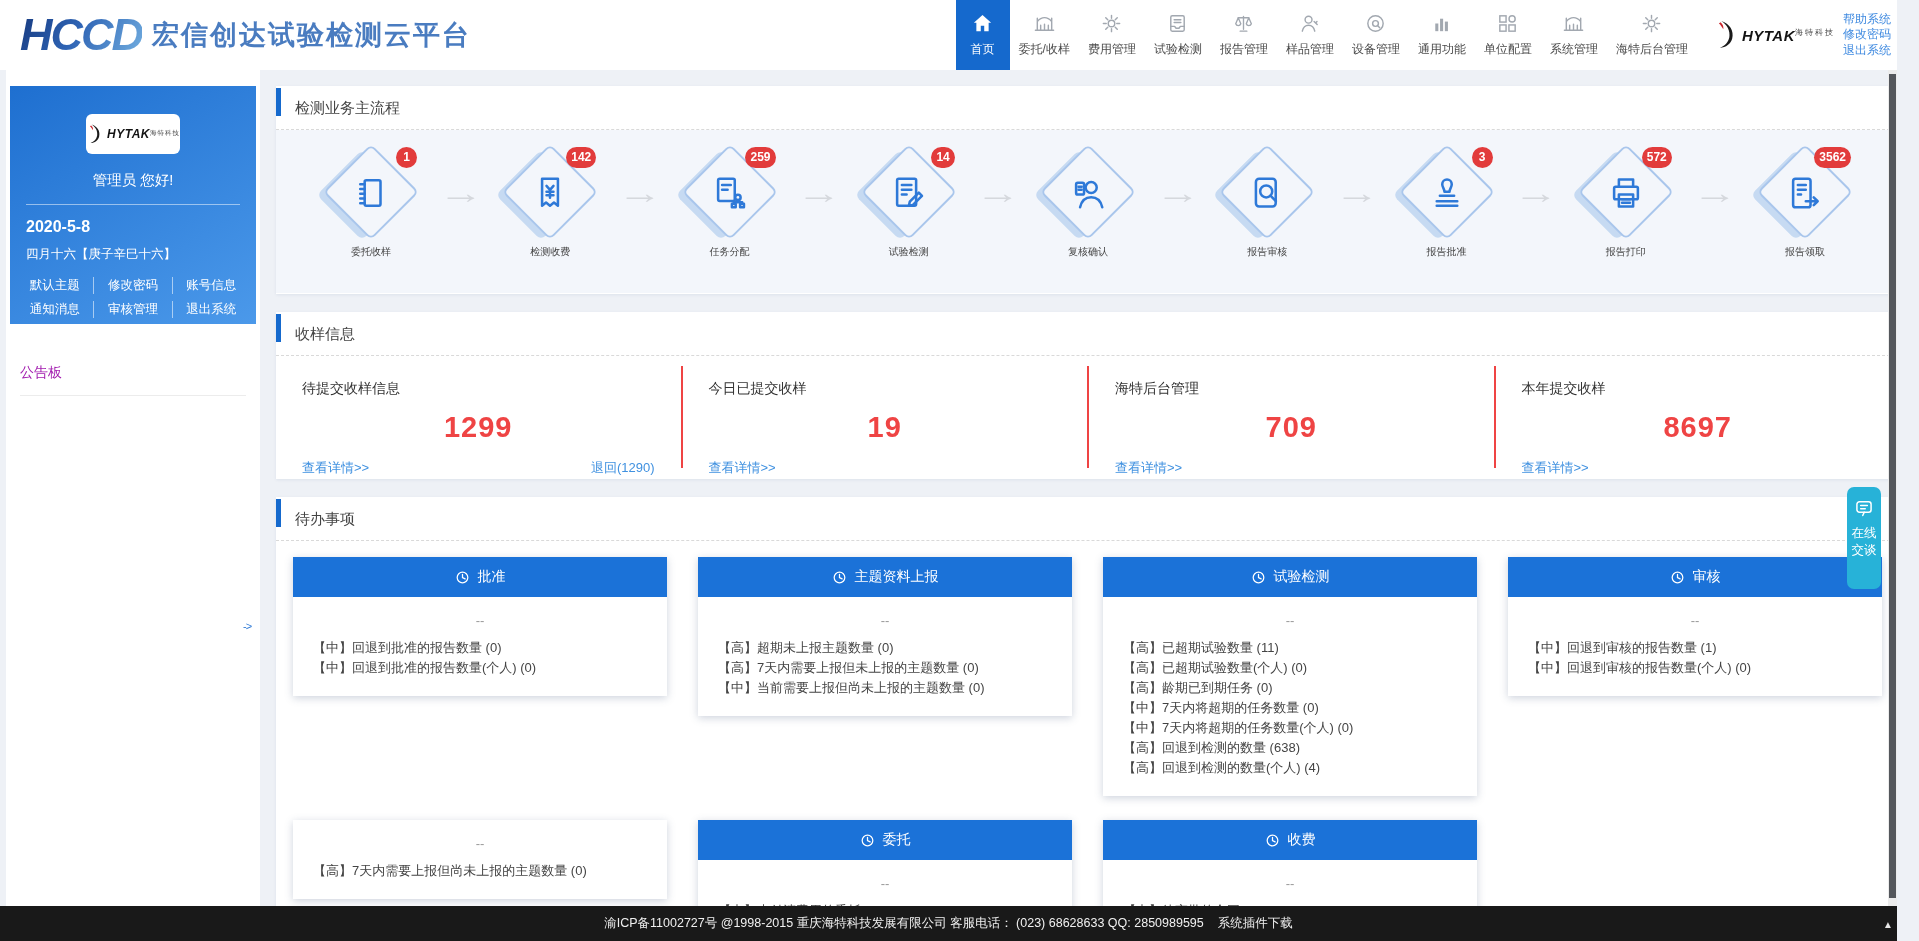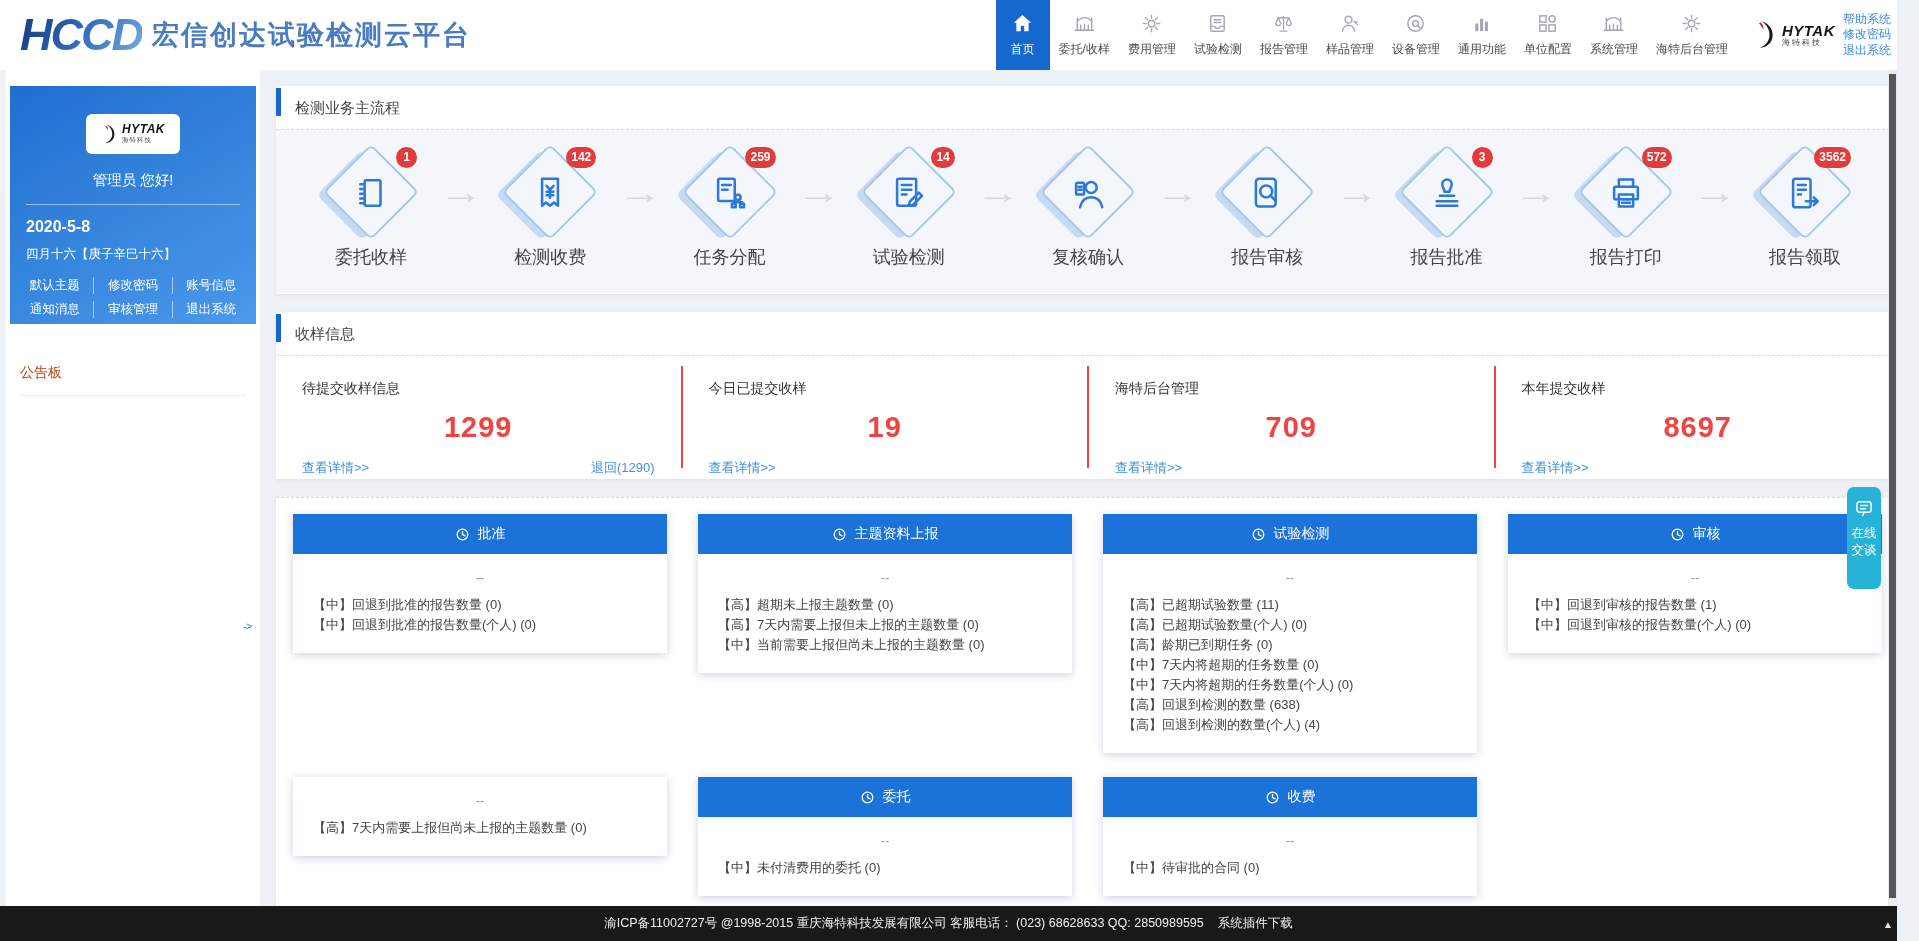--- a/index.html
+++ b/index.html
@@ -21,21 +21,21 @@
   }
   .logo-title { font-size:27px; font-weight:bold; color:#4a7cc0; margin-left:10px; letter-spacing:2px; }
   .nav { display:flex; height:70px; margin-left:auto; }
   .nav-item { display:flex; flex-direction:column; align-items:center; justify-content:center; padding:0 9px; min-width:54px; cursor:pointer; color:#a2a8b0; }
   .nav-item svg { width:23px; height:23px; }
   .nav-label { font-size:12px; color:#4a4a4a; margin-top:6px; white-space:nowrap; }
   .nav-item.active { background:#1569cd; color:#fff; }
   .nav-item.active .nav-label { color:#fff; }
   .brand { display:flex; align-items:center; margin:0 8px 0 16px; }
   .brand svg { width:25px; height:33px; }
-  .brand-text { margin-left:4px; display:flex; flex-direction:column; }
+  .brand-text { margin-left:4px; display:flex; flex-direction:row; }
   .brand-name { font-weight:bold; font-style:italic; font-size:15px; color:#141414; letter-spacing:.5px; line-height:15px; }
   .brand-sub { font-size:8px; color:#444; letter-spacing:2px; line-height:10px; }
   .quick-links { display:flex; flex-direction:column; margin-right:6px; line-height:15.5px; }
   .quick-links a { font-size:12px; color:#3f8ae0; text-decoration:none; white-space:nowrap; }
 
   
   .main { position:absolute; top:70px; left:0; right:0; bottom:35px; overflow:hidden; }
 
   
   .sidebar { position:absolute; left:6px; top:0; bottom:0; width:254px; background:#fff; }
@@ -45,42 +45,42 @@
   .side-logo .brand-name { font-size:12px; line-height:12px; }
   .side-logo .brand-sub { font-size:6.5px; letter-spacing:1px; }
   .greeting { text-align:center; font-size:14.5px; margin-top:17px; }
   .side-div { border-top:1px solid rgba(255,255,255,.5); margin:14px 16px 0; }
   .side-date { font-size:16px; font-weight:bold; margin:13px 0 0 16px; }
   .side-lunar { font-size:12.5px; margin:10px 0 0 16px; }
   .side-links { display:flex; margin:14px 6px 0; }
   .side-links.r2 { margin-top:7px; }
   .side-links a { color:#fff; font-size:12.5px; text-decoration:none; flex:1; text-align:center; }
   .side-links a + a { border-left:1px solid rgba(255,255,255,.55); }
-  .board { margin:40px 14px 0; padding-bottom:13px; border-bottom:1px solid #ececec; font-size:14px; color:#c2410c; }
+  .board { margin:40px 14px 0; padding-bottom:13px; border-bottom:1px solid #ececec; font-size:14px; color:#a21caf; }
   .collapse { position:absolute; left:243px; top:550px; font-size:11px; color:#2f7ad6; cursor:pointer; letter-spacing:-1px; }
 
   
   .content { position:absolute; left:276px; top:0; width:1624px; }
   .sec { background:#fff; margin-bottom:18px; box-shadow:0 1px 3px rgba(30,60,110,.08); position:relative; }
   .sec-title { position:relative; padding:13px 0 11px 19px; font-size:15px; color:#444; }
   .sec-title::before { content:""; position:absolute; left:0; top:2px; width:5px; height:28px; background:#1569cd; }
   .sec-dash { border-bottom:1px dashed #d9d9d9; }
 
   
   .sec-flow { margin-top:16px; height:208px; overflow:hidden; }
   .flow-body { background:#f3f6fb; height:163px; }
   .flow-row { display:flex; justify-content:space-between; align-items:flex-start; padding:20px 46px 0; }
   .step { width:98px; display:flex; flex-direction:column; align-items:center; cursor:pointer; }
   .dwrap { position:relative; width:86px; height:86px; }
   .d-shadow { position:absolute; left:2px; top:13px; width:64px; height:64px; transform:rotate(45deg); background:#c6daf2; border-radius:6px; }
   .d-main { position:absolute; left:9px; top:8px; width:68px; height:68px; transform:rotate(45deg); border:2px solid #a9c6ec; background:#f3f6fb; border-radius:6px; }
   .step-icon { position:absolute; left:50%; top:50%; transform:translate(-50%,-50%); width:38px; height:38px; color:#2e79d8; }
   .badge { position:absolute; top:-3px; right:-3px; background:#e23b3b; color:#fff; font-size:12px; font-weight:bold; height:21px; min-width:21px; border-radius:11px; padding:0 5px; line-height:21px; text-align:center; }
   .badge:empty { display:none; }
-  .step-label { margin-top:9px; font-size:18px; color:#444; }
+  .step-label { margin-top:9px; font-size:10px; color:#444; }
   .flow-arrow { font-size:30px; color:#d5d8dd; margin-top:26px; transform:scaleX(1.5); user-select:none; }
 
   
   .sec-sampling { height:167px; overflow:hidden; }
   .stats { display:flex; padding-top:10px; }
   .stat { flex:1; padding:14px 26px 0; border-right:2px solid #ef4444; height:102px; }
   .stat:last-child { border-right:none; }
   .stat-label { font-size:14px; color:#333; }
   .stat-value { text-align:center; font-size:29px; font-weight:bold; color:#ef4444; margin-top:13px; letter-spacing:1px; }
   .stat-links { display:flex; justify-content:space-between; margin-top:15px; font-size:13px; }
@@ -530,20 +530,21 @@
             <div class="stat-value">8697</div>
             <div class="stat-links">
               <a href="#">查看详情&gt;&gt;</a>
 
             </div>
           </div>
         </div>
       </div>
 
       <div class="sec sec-todo">
+        <div class="sec-title">待办事项</div>
         <div class="sec-dash"></div>
         <div class="todo-grid">
 
           <div class="tcard">
             <div class="tcard-head">
               <svg>
                   <use href="#i-clock"></use>
                 </svg>
               <span>批准</span>
             </div>

